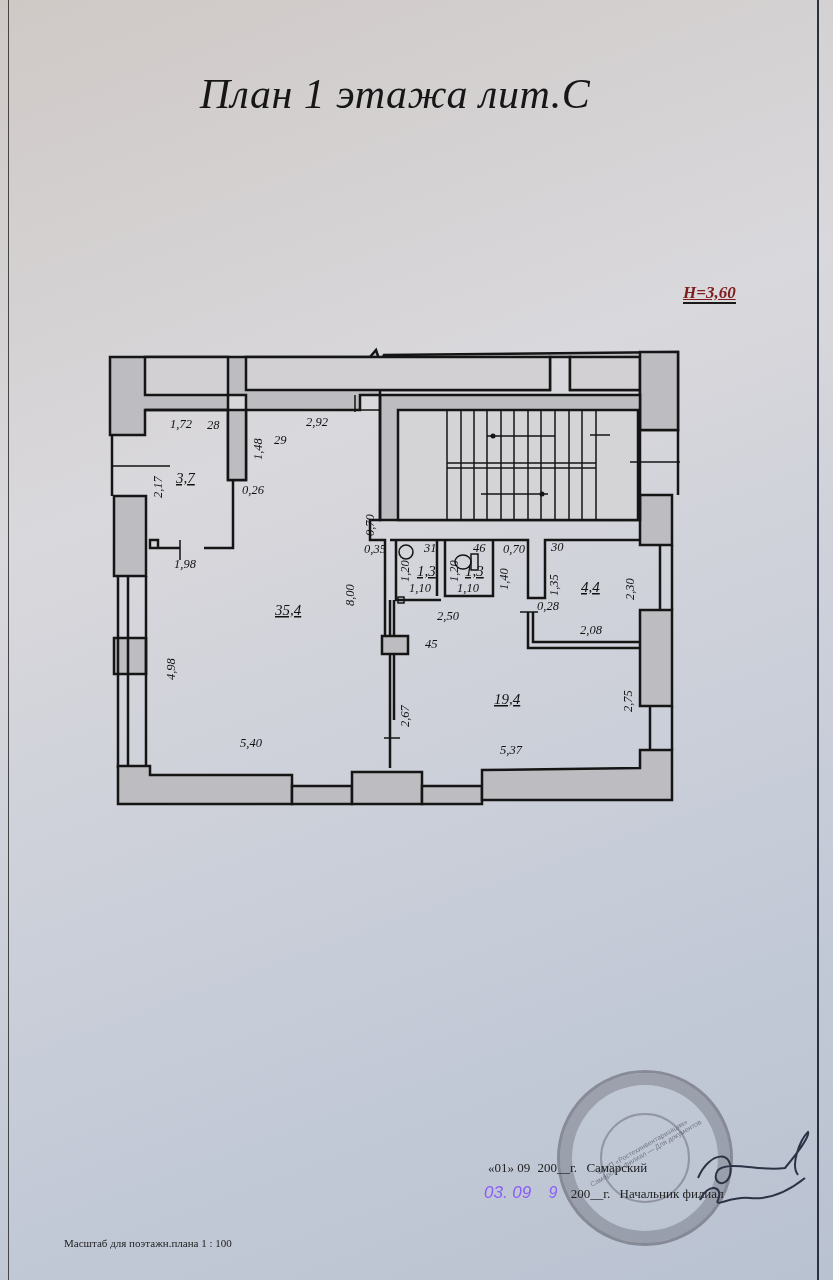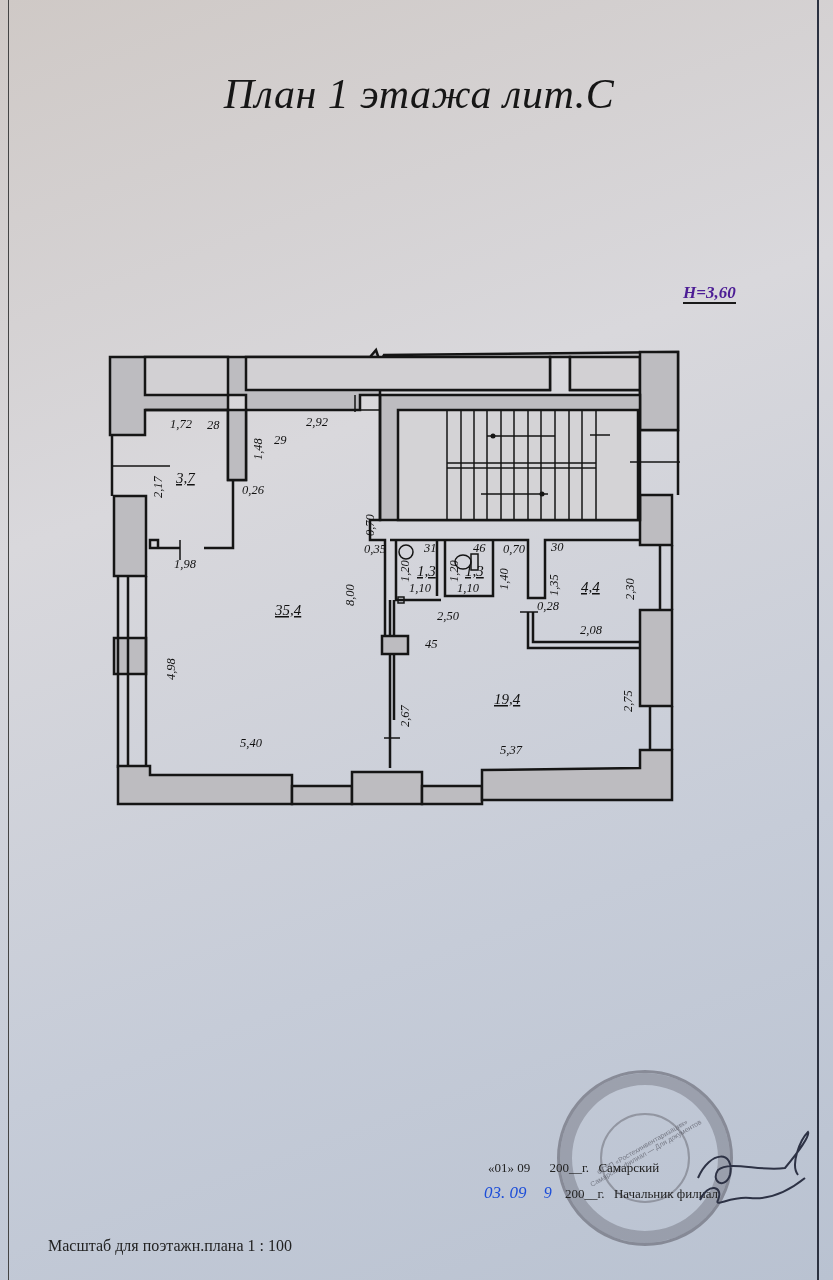--- a/index.html
+++ b/index.html
@@ -8,36 +8,36 @@
       background: linear-gradient(160deg, #cfc9c6 0%, #d9d8dc 35%, #c6ccd8 70%, #b9c2d1 100%);
       font-family: "Liberation Serif", serif;
       position: relative;
     }
     .sheet {
       position: absolute; left: 8px; top: 0; width: 808px; height: 1280px;
       border-left: 1px solid #444; border-right: 2px solid #2b3140;
     }
     .title {
       position: absolute; left: 0; width: 790px; top: 70px; text-align: center;
-      font-size: 42px; font-style: italic; color: #161616; letter-spacing: 0.5px; padding-left: 24px;
+      font-size: 42px; font-style: italic; color: #161616; letter-spacing: 0.5px;
     }
     .height-mark {
       position: absolute; left: 683px; top: 284px; font-size: 17px; font-style: italic;
-      font-weight: bold; color: #4c1d95; border-bottom: 2px solid #1a1a1a; line-height: 18px;
+      font-weight: bold; color: #7f1d1d; border-bottom: 2px solid #1a1a1a; line-height: 18px; text-decoration: underline;
     }
     svg.plan { position: absolute; left: 0; top: 0; }
     .wall { fill: #bdbcc0; stroke: #151515; stroke-width: 2.5; }
     .thin { stroke: #151515; stroke-width: 1.5; fill: none; }
     .line { stroke: #151515; stroke-width: 2.5; fill: none; }
     .dim { font-family: "Liberation Serif", serif; font-style: italic; font-size: 12.5px; fill: #111; }
     .area { font-family: "Liberation Serif", serif; font-style: italic; font-size: 15px; fill: #111; text-decoration: underline; }
     .sig-row { position: absolute; font-size: 13px; color: #222; font-family: "Liberation Serif", serif; }
-    .hand { font-family: Liberation Serif, serif; font-style: italic; color: #1d4ed8; }
+    .hand { font-family: Liberation Sans, sans-serif; font-style: italic; color: #8b5cf6; }
     .scale {
-      position: absolute; left: 48px; top: 1237px; font-size: 16px; color: #222;
+      position: absolute; left: 64px; top: 1237px; font-size: 11px; color: #222;
       font-family: "Liberation Serif", serif;
     }
     .stamp {
       position: absolute; left: 557px; top: 1070px; width: 170px; height: 170px;
       border-radius: 50%; border: 3px solid rgba(90,90,100,0.55);
       box-shadow: inset 0 0 0 10px rgba(0,0,0,0), inset 0 0 0 12px rgba(90,90,100,0.35);
     }
     .stamp-inner {
       position: absolute; left: 40px; top: 40px; width: 86px; height: 86px; border-radius: 50%;
       border: 2px solid rgba(90,90,100,0.45);
@@ -179,21 +179,21 @@
     <text class="dim" x="500" y="754">5,37</text>
   </g>
 </svg>
 
 <div class="stamp">
   <div class="stamp-inner"></div>
   <div class="stamp-text">ФГУП «Ростехинвентаризация» Самарский филиал — Для документов</div>
 </div>
 
 <div class="sig-row" style="left:488px; top:1160px;">
-  <span style="margin-right:16px;font-family:Liberation Serif, serif;">«01» 09</span>
+  <span style="margin-right:4px;font-family:Liberation Serif, serif;">«01» 09</span>
   <span style="margin-right:6px;">200__г.</span>
   <span>Самарский</span>
 </div>
 <div class="sig-row" style="left:484px; top:1183px;">
   <span class="hand" style="font-size:17px; margin-right:14px;">03. 09</span>
   <span class="hand" style="font-size:16px; margin-right:10px;">9</span>
   <span style="margin-right:6px;">200__г.</span>
   <span>Начальник филиал</span>
 </div>
 <svg style="position:absolute; left:690px; top:1120px;" width="130" height="90">

